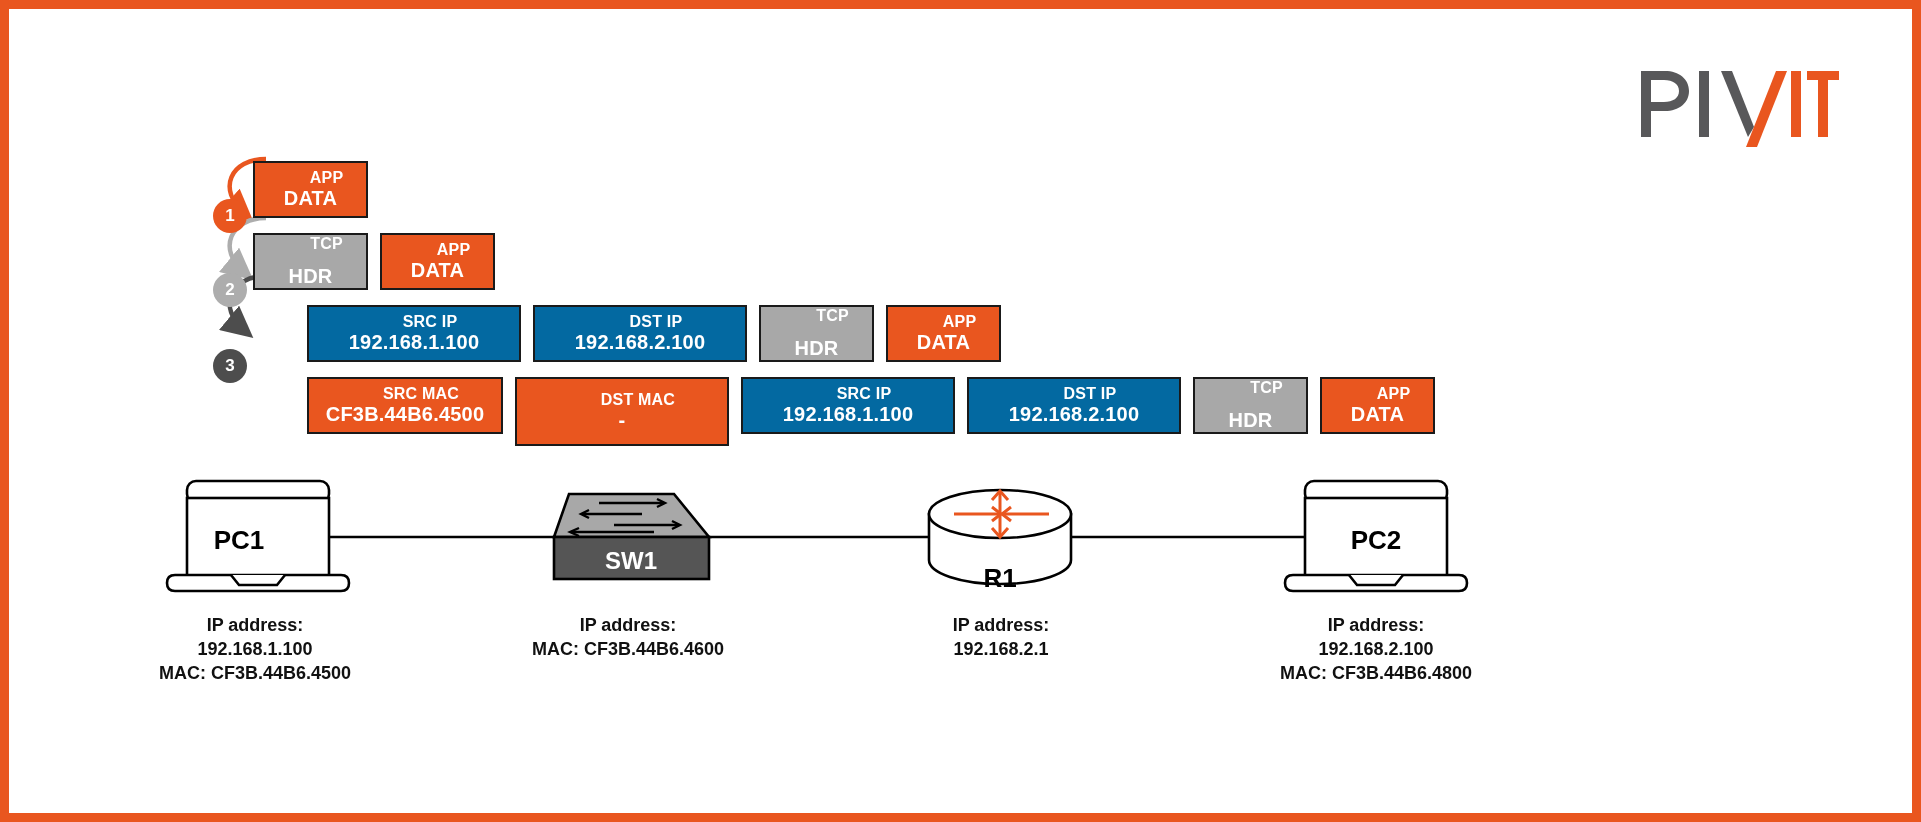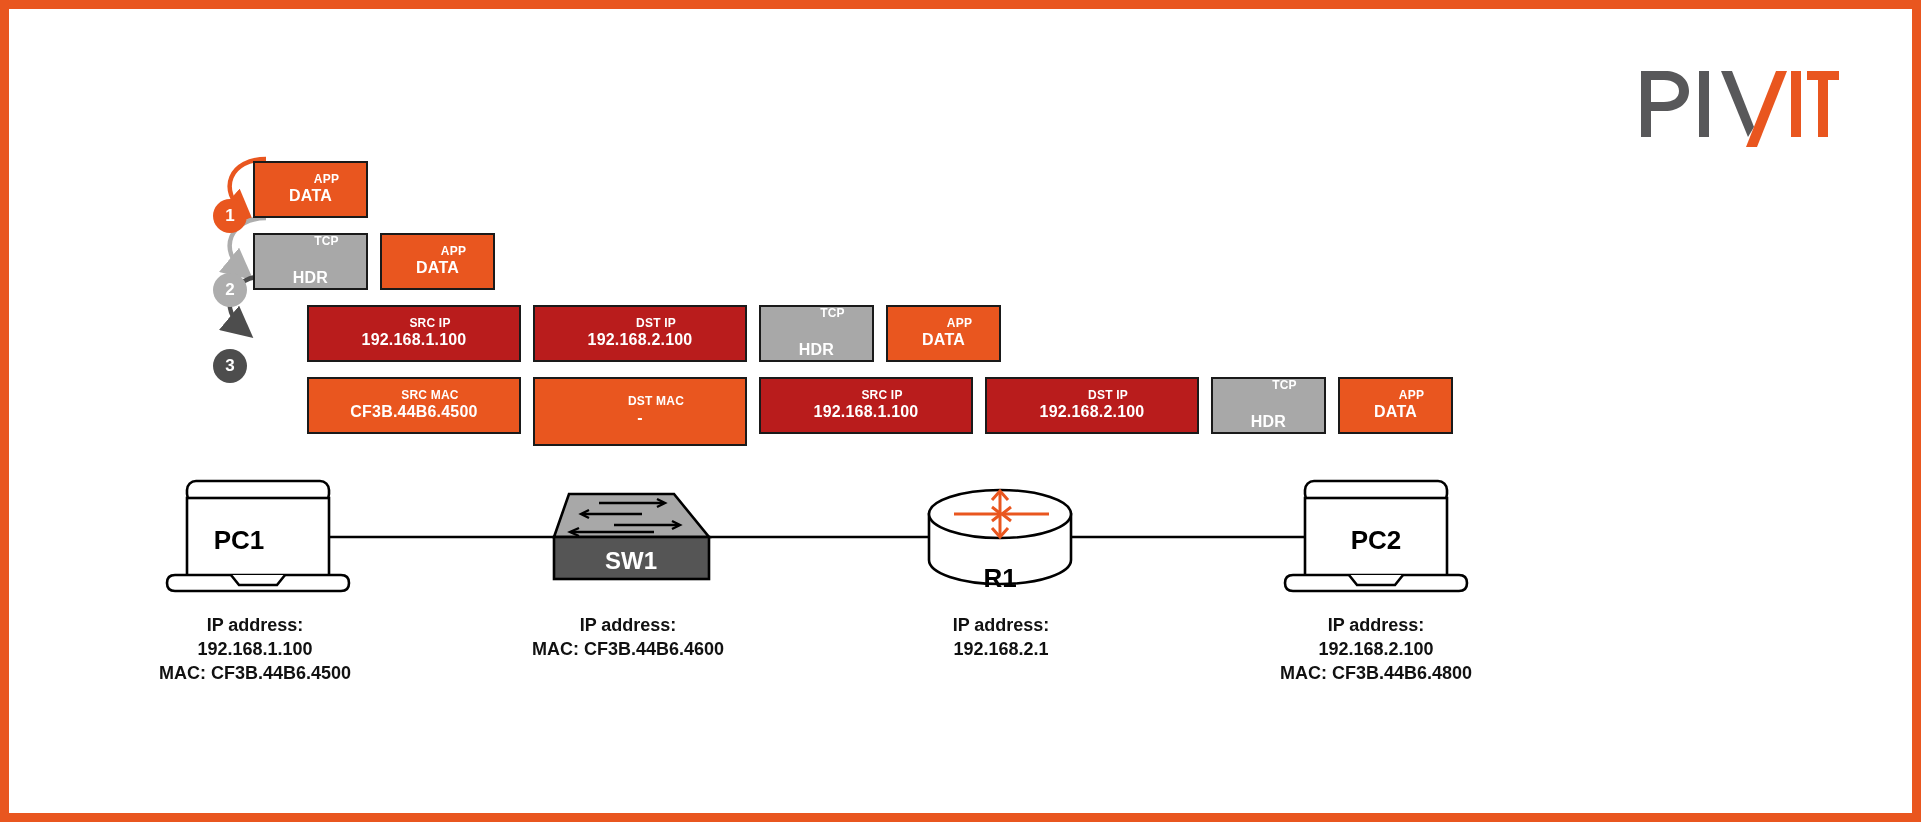--- a/index.html
+++ b/index.html
@@ -43,25 +43,25 @@
     display: flex;
     flex-direction: column;
     align-items: center;
     justify-content: center;
     color: #ffffff;
     font-weight: bold;
     line-height: 1.16;
     text-align: center;
     letter-spacing: .2px;
   }
-  .pkt .l1 { font-size: 12px; margin-left: 32px; }
-  .pkt .l2 { font-size: 16px; }
+  .pkt .l1 { font-size: 16px; margin-left: 32px; }
+  .pkt .l2 { font-size: 20px; }
   .pkt.orange { background: #E9561F; }
   .pkt.lgray  { background: #A8A8A8; justify-content: space-between; }
-  .pkt.dgray  { background: #b91c1c; }
+  .pkt.dgray  { background: #0369a1; }
 
   
   .step {
     position: absolute;
     width: 34px;
     height: 34px;
     border-radius: 50%;
     color: #ffffff;
     font-size: 17px;
     font-weight: bold;
@@ -172,21 +172,21 @@
       <span class="l1">TCP</span>
       <span class="l2">HDR</span>
     </div>
     <div class="pkt orange" style="width:115px;height:57px;">
       <span class="l1">APP</span>
       <span class="l2">DATA</span>
     </div>
   </div>
 
   <div class="enc-row" style="left:298px; top:368px; gap:12px;">
-    <div class="pkt orange" style="width:214px;height:57px;">
+    <div class="pkt orange" style="width:196px;height:57px;">
       <span class="l1">SRC MAC</span>
       <span class="l2">CF3B.44B6.4500</span>
     </div>
     <div class="pkt orange" style="width:214px;height:69px;">
       <span class="l1">DST MAC</span>
       <span class="l2">-</span>
     </div>
     <div class="pkt dgray" style="width:214px;height:57px;">
       <span class="l1">SRC IP</span>
       <span class="l2">192.168.1.100</span>

